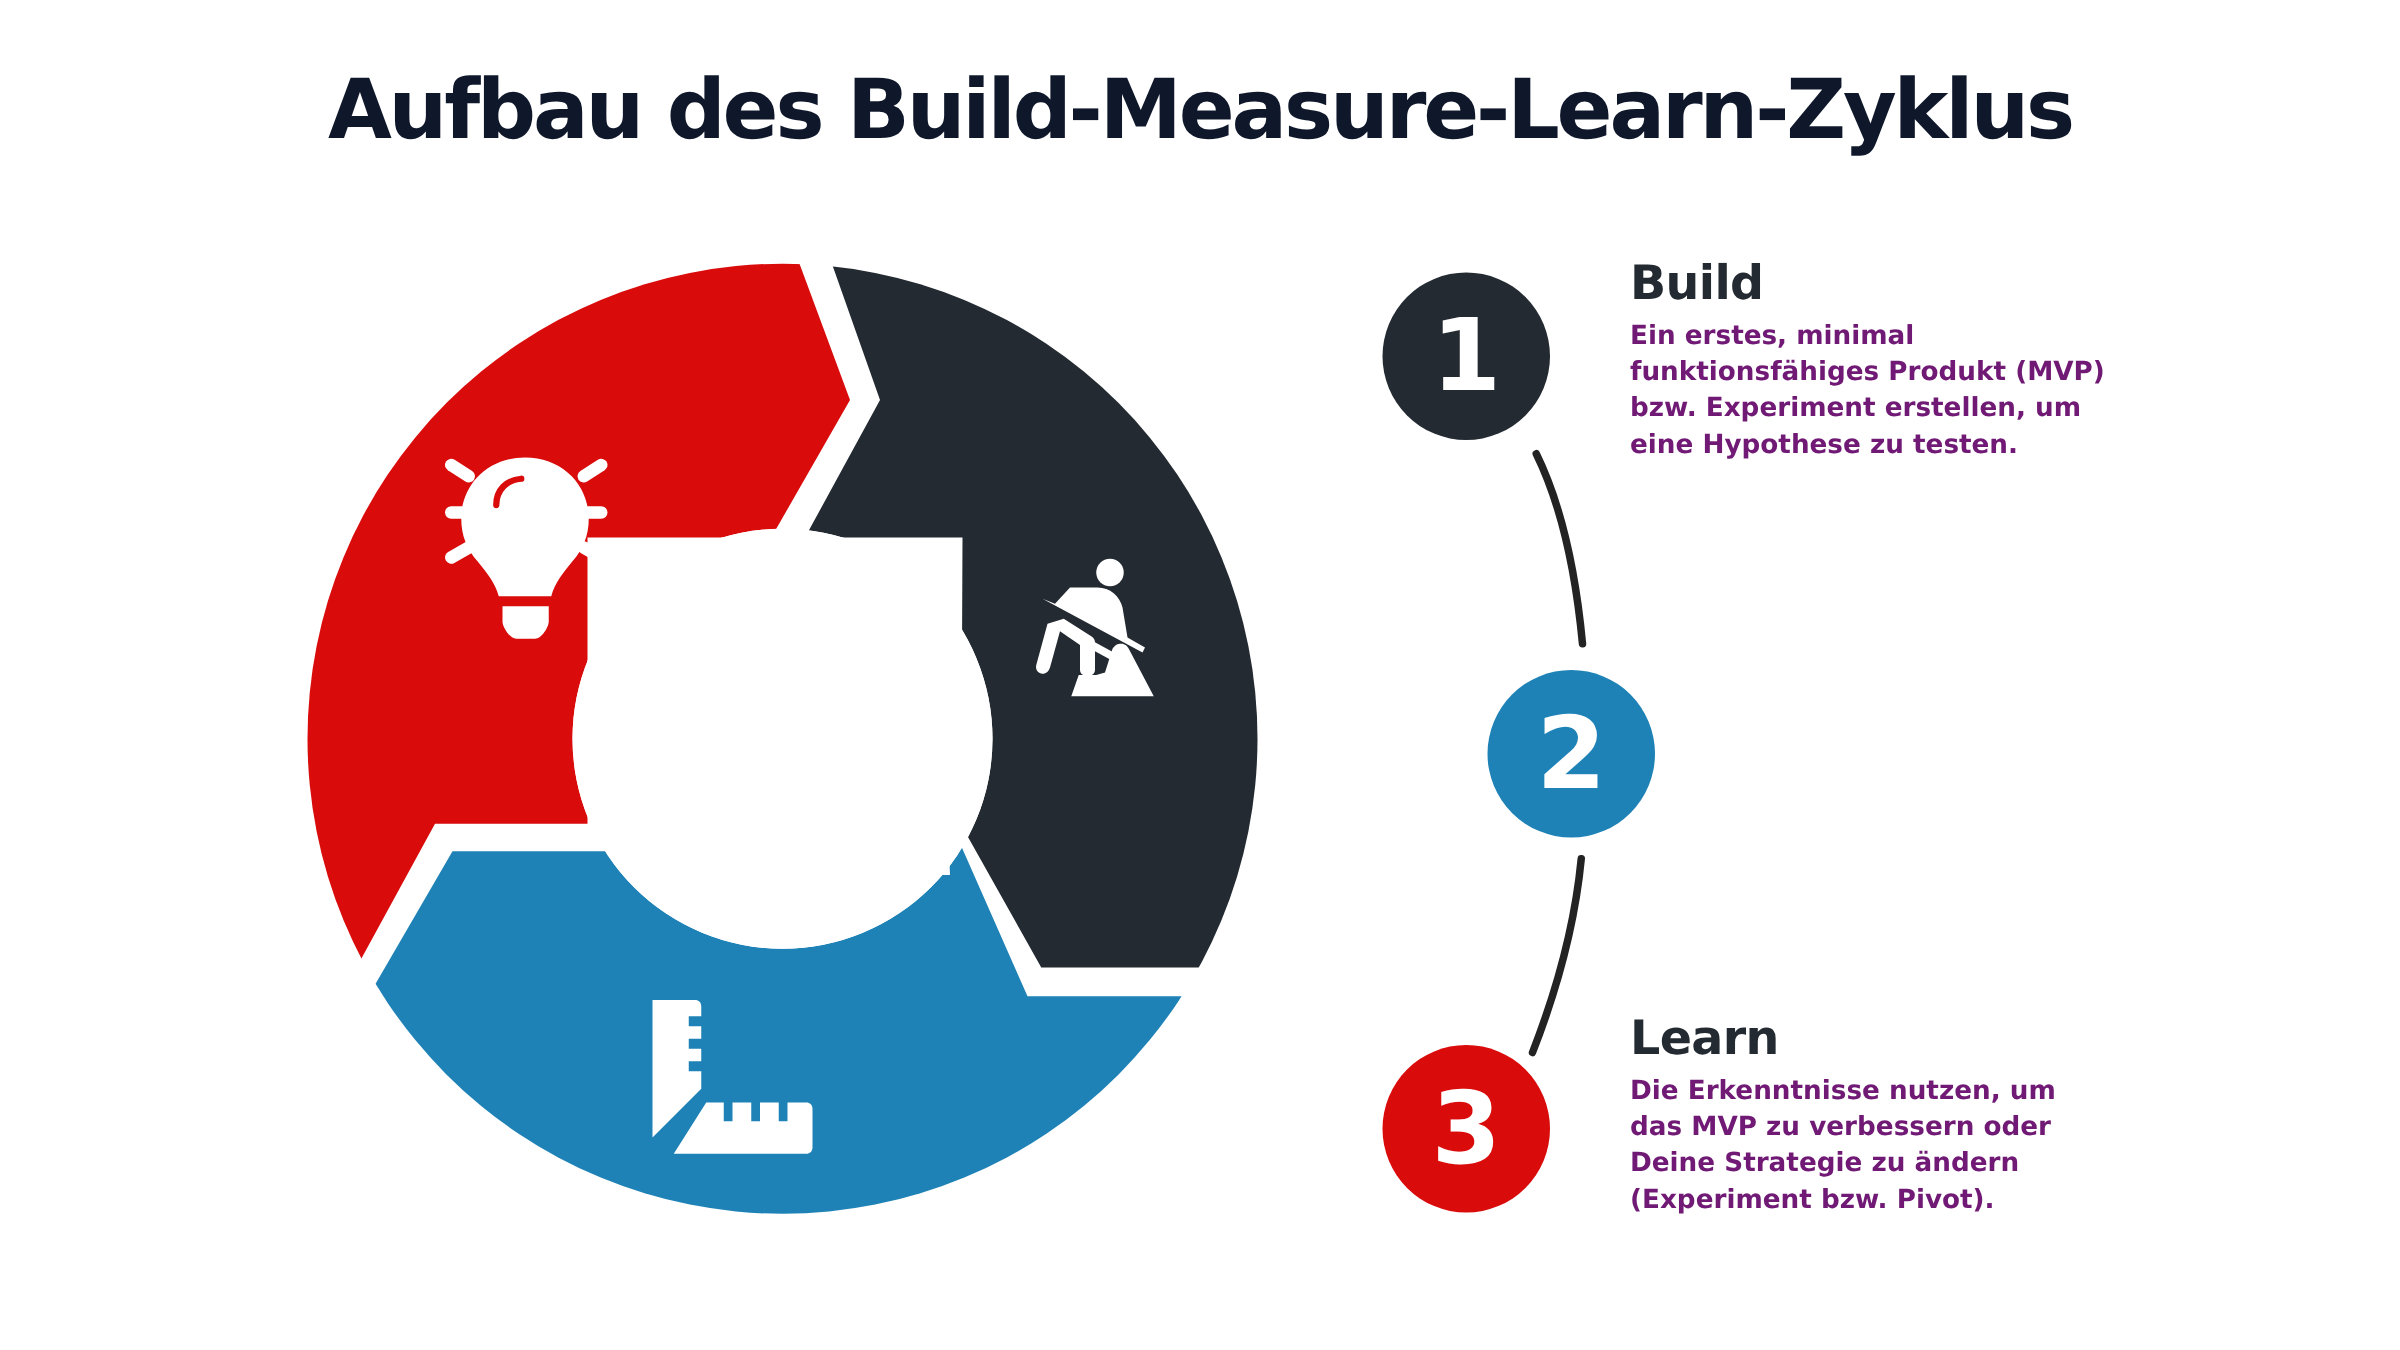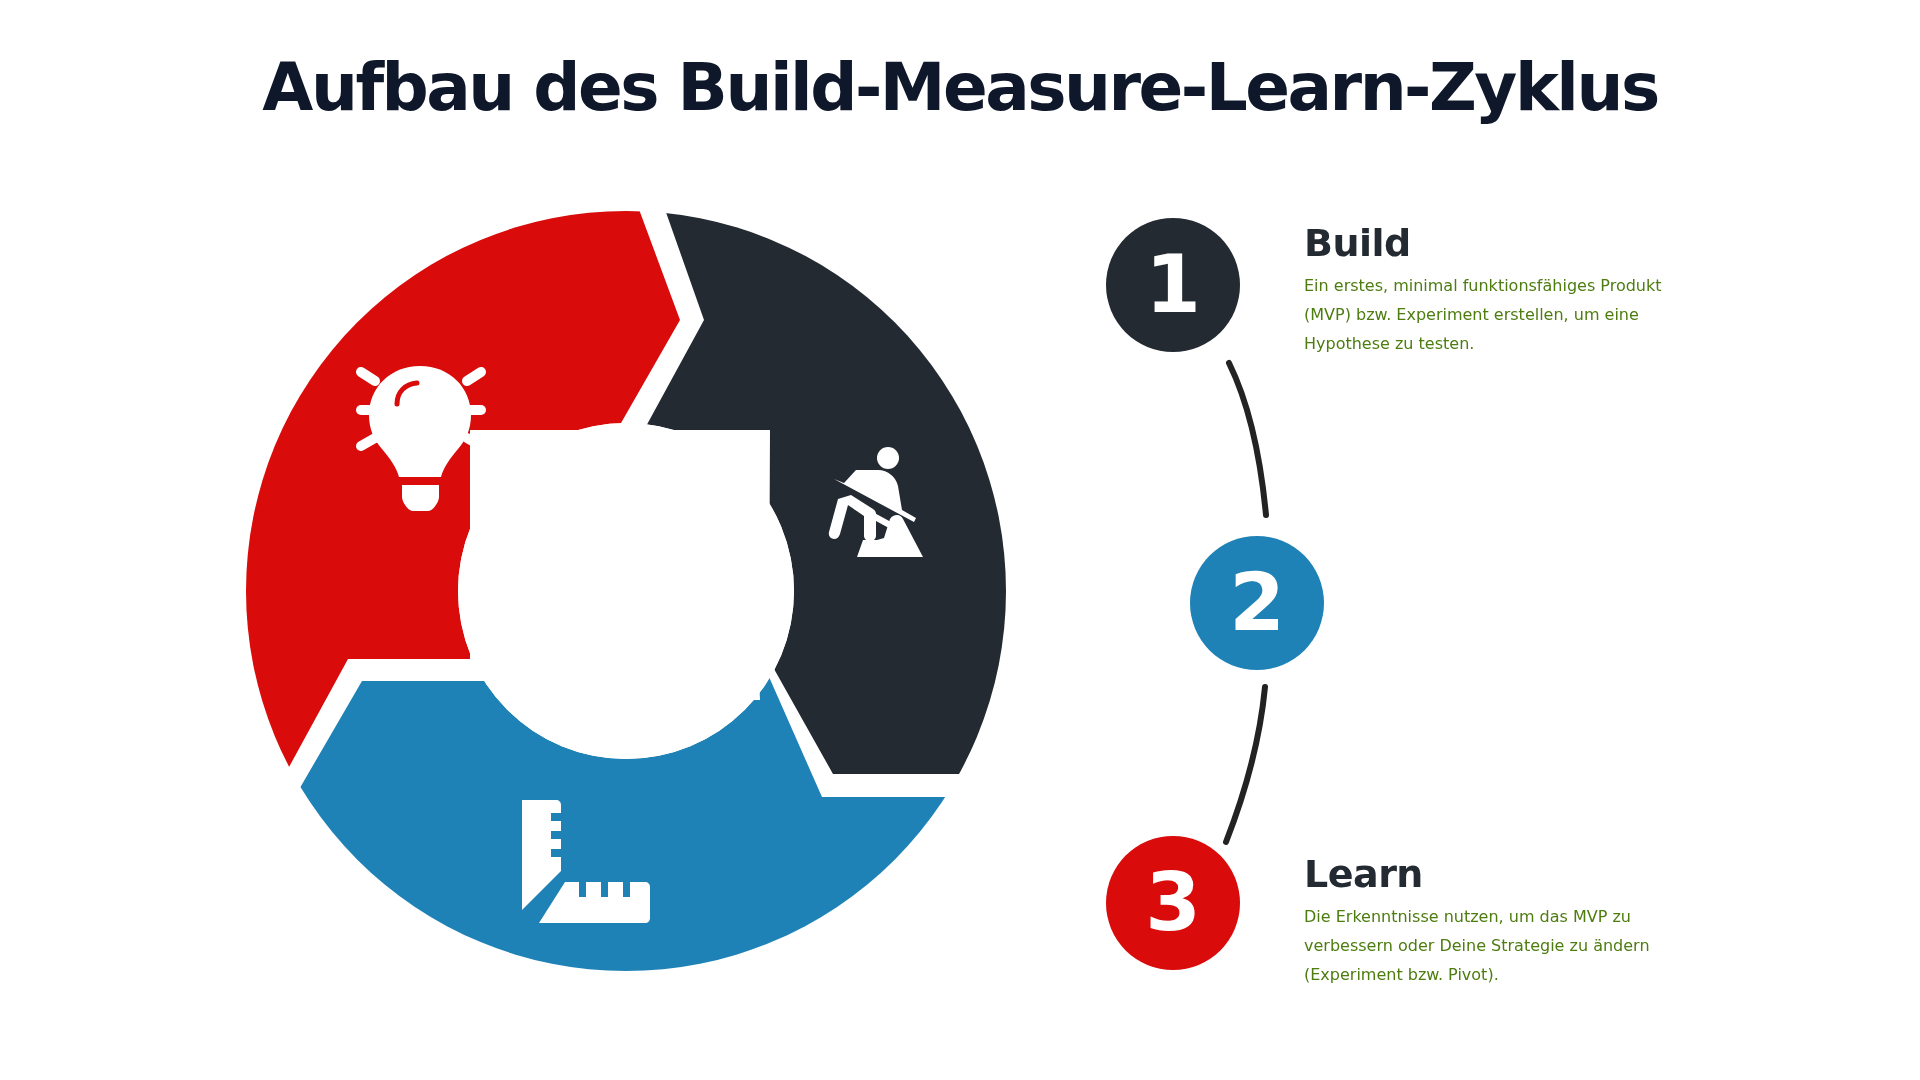--- a/index.html
+++ b/index.html
@@ -9,22 +9,22 @@
              font-family: "DejaVu Sans", sans-serif; font-weight: bold; font-size: 66px;
              letter-spacing: -2.5px; color: #0f172a; line-height: 80px; }
     .donut { position: absolute; left: 0; top: 0; }
     .step-circle { position: absolute; width: 134px; height: 134px; border-radius: 50%;
                    display: flex; align-items: center; justify-content: center;
                    color: #ffffff; font-family: "DejaVu Sans", sans-serif; font-weight: bold;
                    font-size: 80px; line-height: 1; }
     .step-text { position: absolute; width: 380px; }
     .step-heading { font-family: "DejaVu Sans", sans-serif; font-weight: bold; font-size: 38px;
                     line-height: 44px; color: #232a31; letter-spacing: -0.5px; }
-    .step-body { font-family: "DejaVu Sans", sans-serif; font-size: 16px; line-height: 29px;
-                 color: #4d7c0f; margin-top: 6px; }
+    .step-body { font-family: "DejaVu Sans", sans-serif; font-size: 21px; line-height: 29px;
+                 color: #701a75; margin-top: 6px; font-weight: bold; }
     .connectors { position: absolute; left: 0; top: 0; }
   </style>
 </head>
 <body>
 
 <div class="title">Aufbau des Build-Measure-Learn-Zyklus</div>
 
 <svg class="donut" width="1920" height="1080" viewBox="0 0 1920 1080">
   <defs>
     <mask id="ringmask">
@@ -73,30 +73,30 @@
 </svg>
 
 <svg class="connectors" width="1920" height="1080" viewBox="0 0 1920 1080">
   <path d="M1229,363 Q1257,420 1266,515" stroke="#232323" stroke-width="6" fill="none" stroke-linecap="round"></path>
   <path d="M1265,687 Q1258,760 1226,842" stroke="#232323" stroke-width="6" fill="none" stroke-linecap="round"></path>
 </svg>
 
 <div class="step-circle" style="left:1106px; top:218px; background:#232a31;">
   <span>1</span>
 </div>
-<div class="step-text" style="left:1304px; top:221px;">
+<div class="step-text" style="left:1304px; top:204px;">
   <div class="step-heading">Build</div>
   <div class="step-body">Ein erstes, minimal funktionsfähiges Produkt (MVP) bzw. Experiment erstellen, um eine Hypothese zu testen.</div>
 </div>
 
 <div class="step-circle" style="left:1190px; top:536px; background:#1e82b6;">
   <span>2</span>
 </div>
 <div class="step-text" style="left:1390px; top:525px; width:300px;">
 </div>
 
 <div class="step-circle" style="left:1106px; top:836px; background:#d90b0b;">
   <span>3</span>
 </div>
-<div class="step-text" style="left:1304px; top:852px;">
+<div class="step-text" style="left:1304px; top:808px;">
   <div class="step-heading">Learn</div>
   <div class="step-body">Die Erkenntnisse nutzen, um das MVP zu verbessern oder Deine Strategie zu ändern (Experiment bzw. Pivot).</div>
 </div>
 
 </body></html>

